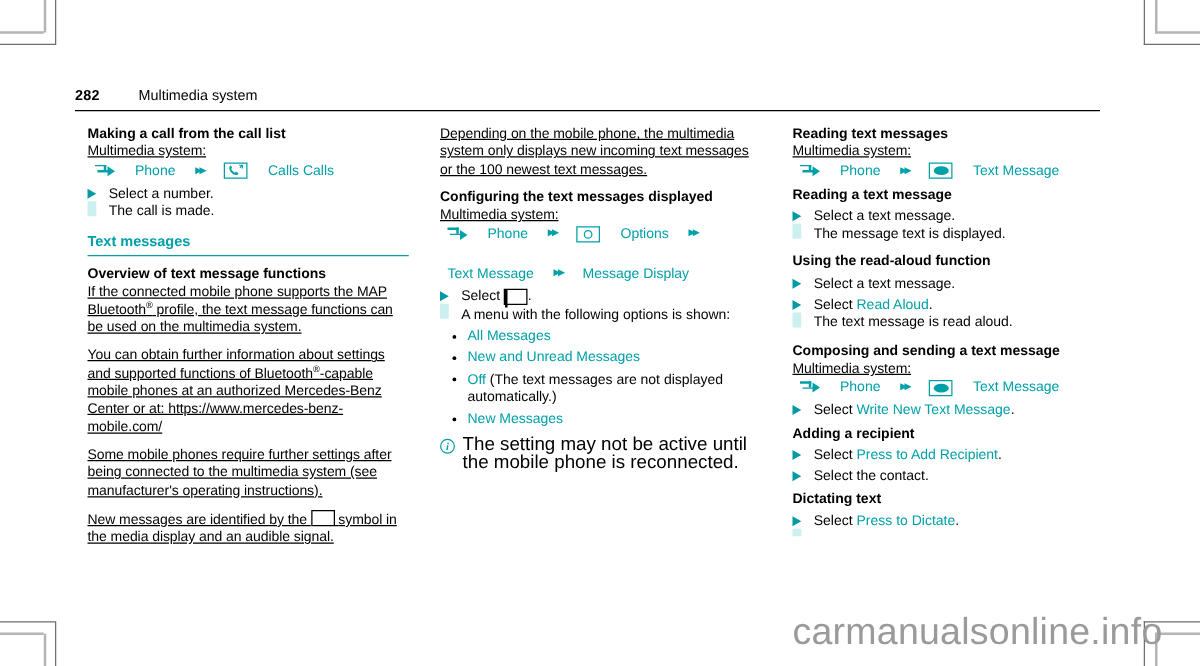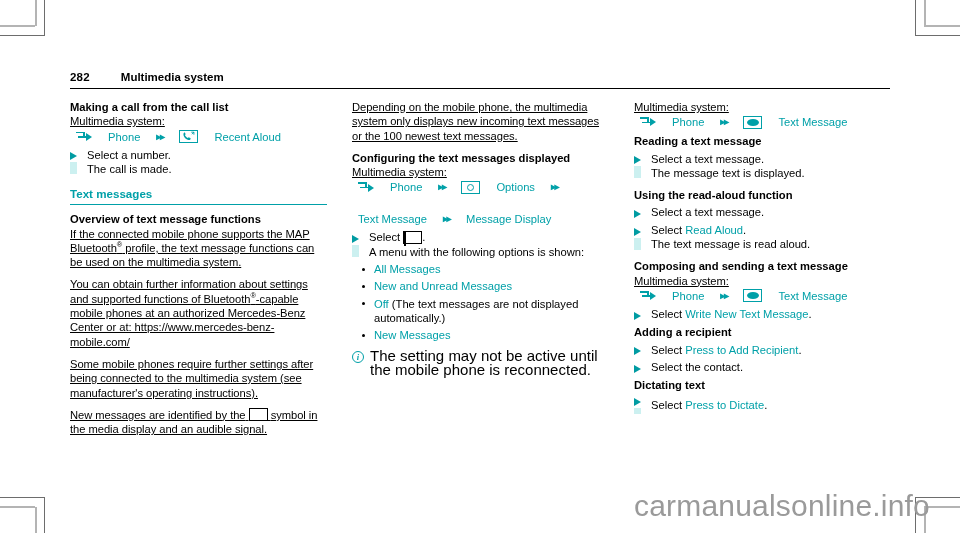--- a/index.html
+++ b/index.html
@@ -16,28 +16,28 @@
   .crop .h{position:absolute;background:#6d6d6d;height:1px;}
   .crop .v{position:absolute;background:#6d6d6d;width:1px;}
   .crop .h2{position:absolute;background:#b4b4b4;height:2px;}
   .crop .v2{position:absolute;background:#b4b4b4;width:2px;}
 
   
   .page{position:absolute;left:0;top:0;width:960px;height:533px;}
 
   
   .header{
-    position:absolute;left:70px;top:71px;width:820px;
+    position:absolute;left:60px;top:71px;width:820px;
   }
   .header-line{
     display:flex;align-items:baseline;gap:7px;
     font-size:11.5px;
   }
   .folio{font-weight:bold;letter-spacing:0.2px;}
-  .chapter{font-weight:bold;padding-left:24px;}
+  .chapter{font-weight:normal;padding-left:24px;}
   .header-rule{
     position:absolute;left:0;top:17px;width:820px;height:1px;background:#000;
   }
 
   
   .cols{
     position:absolute;left:70px;top:100px;width:822px;
     display:flex;
     gap:25px;
   }
@@ -113,21 +113,21 @@
     width:11px;height:8px;box-sizing:border-box;border:1px solid #000;
     background:repeating-linear-gradient(to bottom,#000 0 1px,#fff 1px 2px);
   }
   .handset{
     width:13px;height:11px;position:relative;
   }
   .handset svg{display:block;}
 
   
   .step{
-    display:flex;align-items:center;
+    display:flex;align-items:flex-start;
     margin-top:3px;
   }
   .tri{
     flex:0 0 auto;width:10px;margin-right:7px;padding-top:3px;
     display:flex;flex-direction:column;align-items:flex-start;
   }
   .tri .g{
     width:0;height:0;
     border-top:4.5px solid transparent;border-bottom:4.5px solid transparent;
     border-left:7.5px solid #009ba2;
@@ -224,21 +224,21 @@
         <span class="dd">▸▸</span>
         <span class="ibox">
           <span class="handset">
             <svg width="13" height="11" viewBox="0 0 13 11">
               <path d="M1.6 2.2c-.5 1.6.2 3.6 1.6 5 1.4 1.4 3.3 2.1 4.9 1.7l.6-1.6-2-1-.9.8c-.6-.3-1.2-.8-1.7-1.3-.5-.5-.9-1.1-1.2-1.7l.8-.9-1-2z" fill="#00a0a8"></path>
               <path d="M9.3 1.2h2.6v2.5" fill="none" stroke="#00a0a8" stroke-width="0.9"></path>
               <path d="M11.9 1.2 9.9 3.2" fill="none" stroke="#00a0a8" stroke-width="0.9"></path>
             </svg>
           </span>
         </span>
-        <span>Recent Aloud</span>
+        <span>Calls Calls</span>
       </div>
 
       <div class="step">
         <span class="tri">
             <span class="g"></span>
             <span class="bar"></span>
           </span>
         <span class="step-body">
           <span>Select a number.</span>
           <span class="res">The call is made.</span>
@@ -338,20 +338,21 @@
 
       <div class="note">
         <span class="ico">i</span>
         <span class="ntext">The setting may not be active until the mobile phone is reconnected.</span>
       </div>
 
     </div>
 
     <div class="col c3">
 
+      <p class="h3">Reading text messages</p>
       <p class="body">Multimedia system:</p>
 
       <div class="path">
         <span class="enter">
             <i class="t"></i>
             <i class="r"></i>
             <i class="b"></i>
             <i class="a"></i>
           </span>
         <span>Phone</span>

